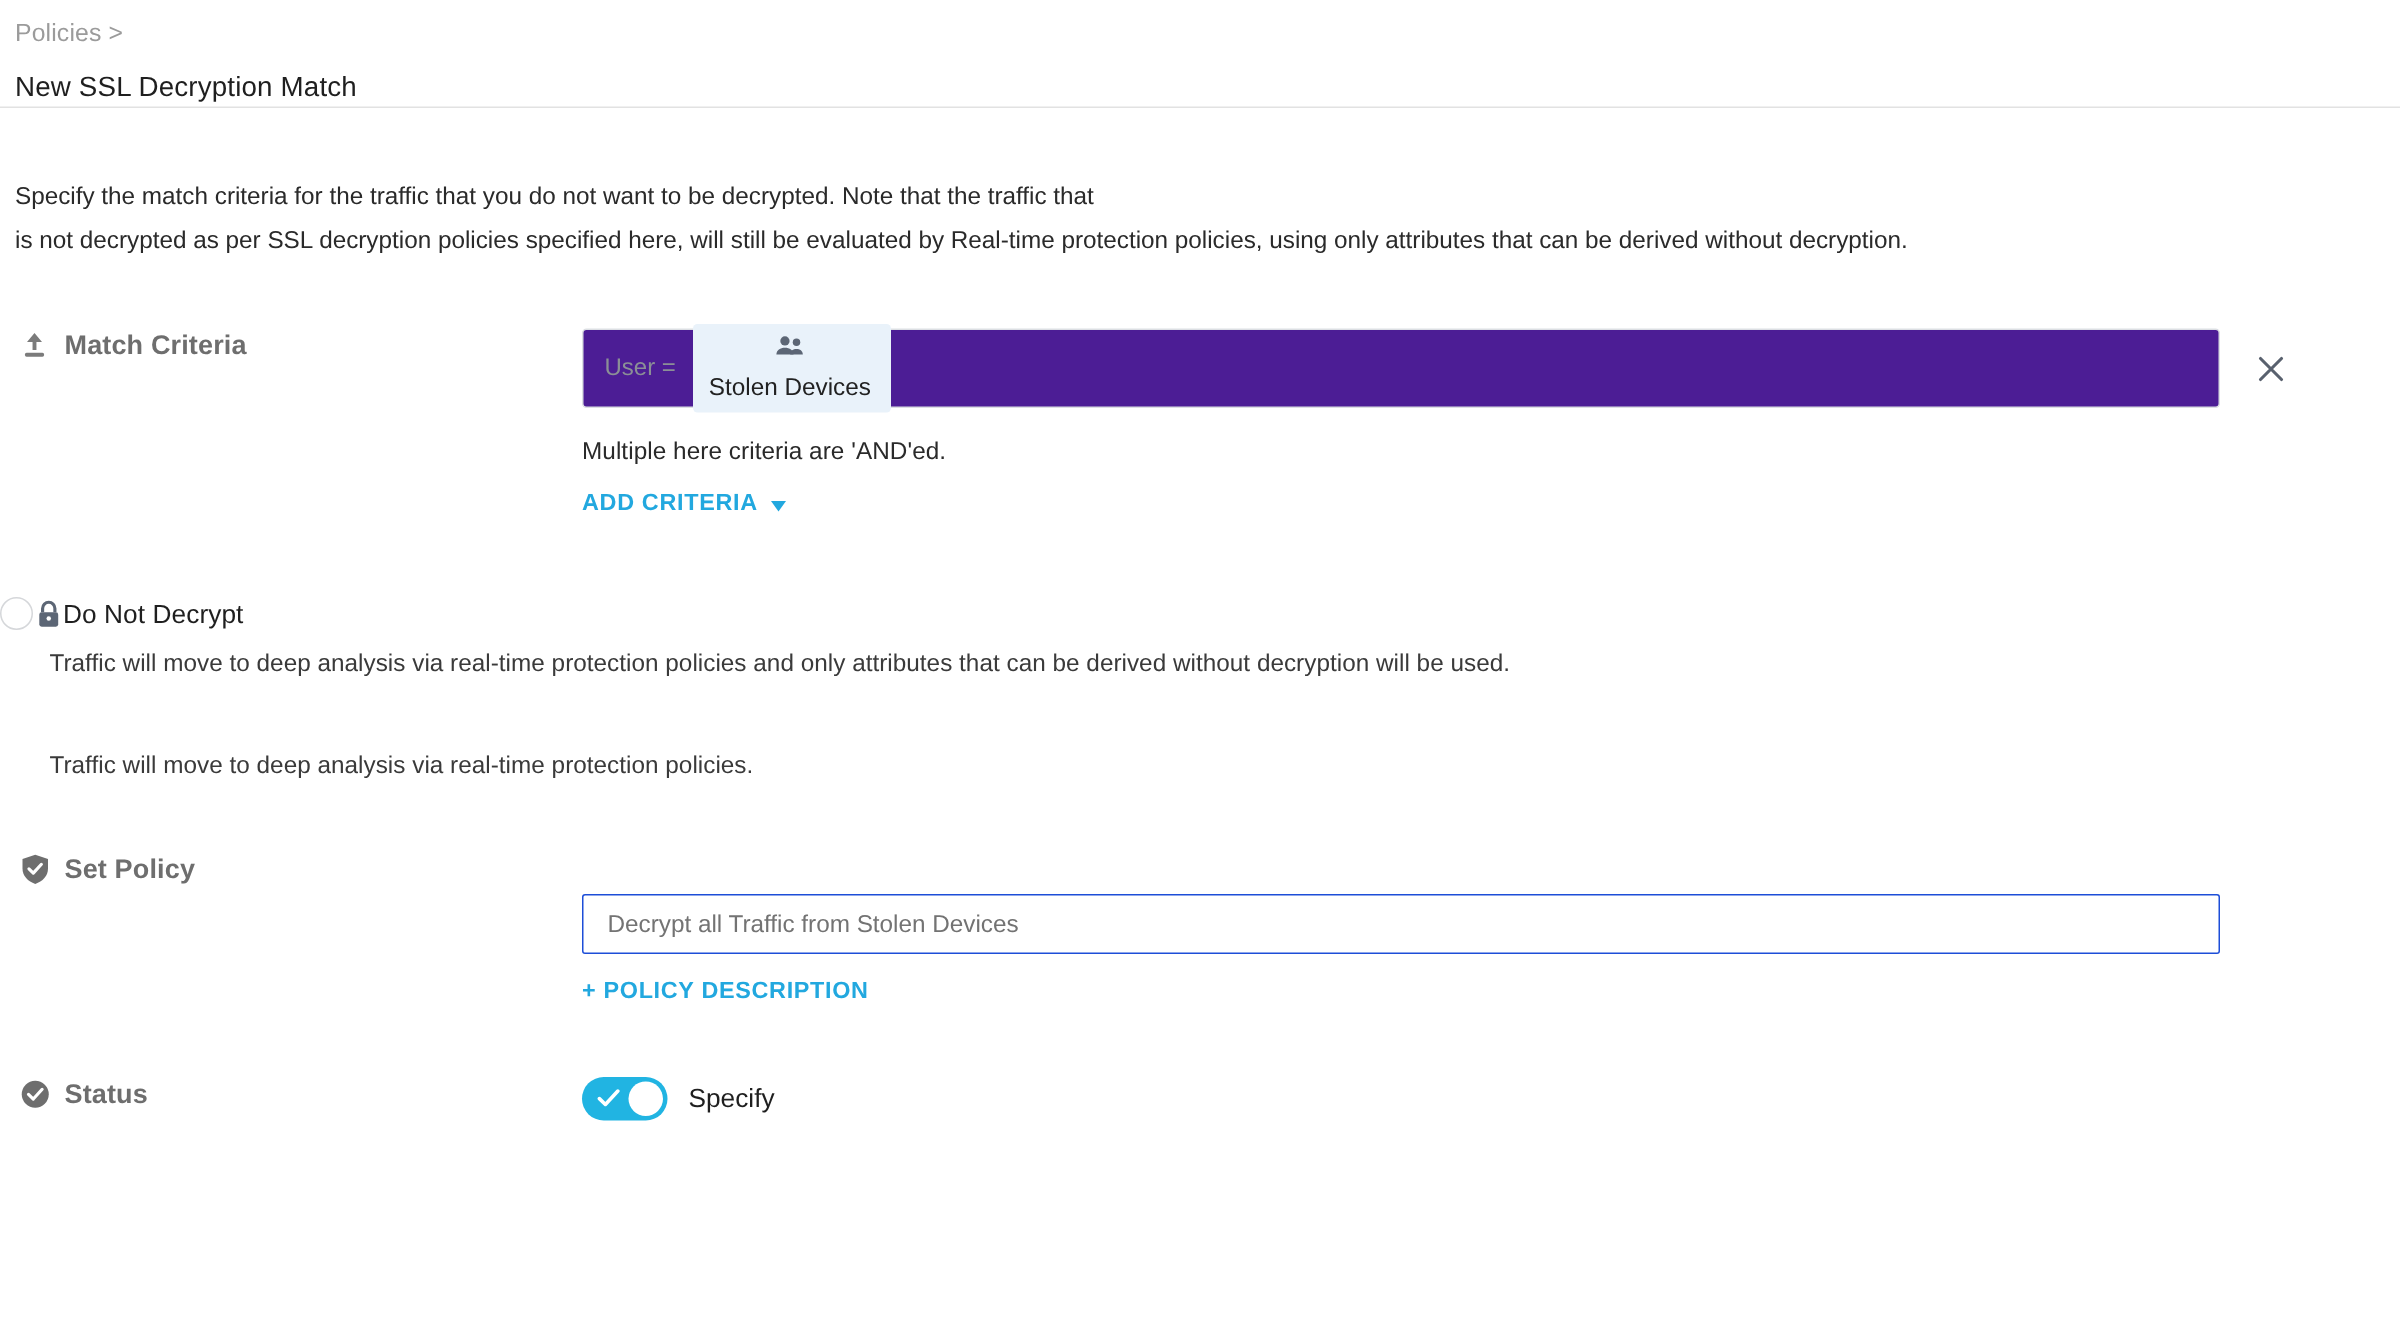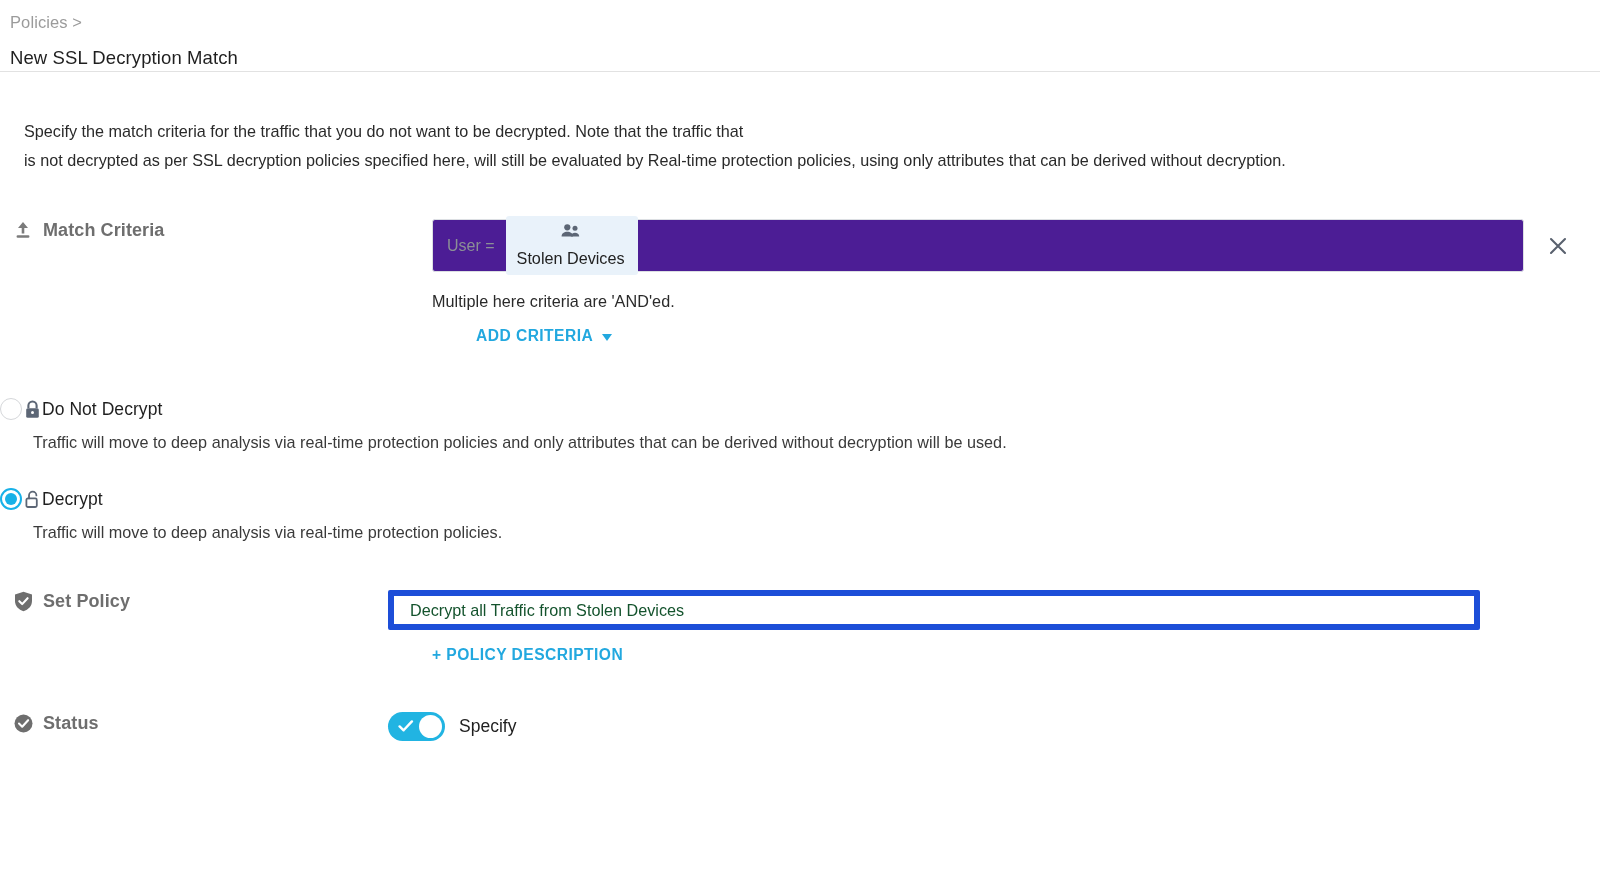--- a/index.html
+++ b/index.html
@@ -33,21 +33,21 @@
   .page-title {
     font-size: 18.5px;
     color: #1f1f1f;
     line-height: 24px;
     padding-top: 14px;
     letter-spacing: .1px;
   }
 
   
   .intro {
-    padding: 45px 0 0 24px;
+    padding: 45px 0 0 10px;
     font-size: 16.2px;
     line-height: 29px;
     color: #2a2a2a;
     max-width: 1560px;
   }
   .intro p { margin: 0; }
 
   
   .form {
     padding-top: 38px;
@@ -129,21 +129,20 @@
   .link-action {
     display: inline-flex;
     align-items: center;
     gap: 9px;
     color: #22a8df;
     font-size: 15.6px;
     font-weight: 600;
     letter-spacing: .45px;
     padding-top: 16px;
     cursor: pointer;
-    margin-left: 44px;
   }
   .caret-down {
     width: 0; height: 0;
     border-left: 5.5px solid transparent;
     border-right: 5.5px solid transparent;
     border-top: 7px solid #22a8df;
     display: inline-block;
     margin-top: 2px;
   }
 
@@ -192,28 +191,29 @@
     font-size: 16.2px;
     color: #3a3a3a;
     padding: 13px 0 0 33px;
     letter-spacing: .02px;
   }
 
   
   .text-input {
     width: 1092px;
     height: 40px;
-    border: 6px solid #1d4ed8;
+    border: 1px solid #1d4ed8;
     border-radius: 2px;
     background: #fff;
     font-family: "Liberation Sans", sans-serif;
     font-size: 16.2px;
-    color: #14532d;
+    color: #737373;
     padding: 0 16px;
     outline: none;
+    margin-top: 28px;
   }
   .text-input::placeholder { color: #a8adb4; }
 
   
   .toggle-line {
     display: flex;
     align-items: center;
     gap: 14px;
   }
   .toggle {
@@ -249,21 +249,21 @@
   <div class="page-title">New SSL Decryption Match</div>
 </div>
 
 <div class="intro">
   <p>Specify the match criteria for the traffic that you do not want to be decrypted. Note that the traffic that</p>
   <p>is not decrypted as per SSL decryption policies specified here, will still be evaluated by Real-time protection policies, using only attributes that can be derived without decryption.</p>
 </div>
 
 <div class="form">
 
-  <div class="row" style="padding-top:6px;gap:44px;">
+  <div class="row" style="padding-top:6px;">
     <div class="row-label">
       <span class="lbl-icon">
         <svg width="20" height="20" viewBox="0 0 20 20">
           <path d="M10 2 L15 8 L11.3 8 L11.3 13.4 L8.7 13.4 L8.7 8 L5 8 Z" fill="#7b7b7b"></path>
           <rect x="3.6" y="15.2" width="12.8" height="2.6" rx="1.1" fill="#7b7b7b"></rect>
         </svg>
       </span>
       <span>Match Criteria</span>
     </div>
     <div class="row-body">
@@ -308,30 +308,20 @@
               <rect x="2.2" y="8.2" width="12.6" height="9.6" rx="1.6" fill="#5c6675"></rect>
               <circle cx="8.5" cy="12.4" r="1.5" fill="#ffffff"></circle>
             </svg>
           </span>
           <span class="radio-label">Do Not Decrypt</span>
         </div>
         <div class="opt-desc">Traffic will move to deep analysis via real-time protection policies and only attributes that can be derived without decryption will be used.</div>
       </div>
 
       <div style="padding-top:36px;">
-        <div class="radio-opt">
-          <span class="radio checked"></span>
-          <span class="opt-icon">
-            <svg width="17" height="19" viewBox="0 0 17 19">
-              <path d="M5.0 8.4V5.4a3.7 3.7 0 0 1 7.4 0" fill="none" stroke="#5c6675" stroke-width="1.8" stroke-linecap="round"></path>
-              <rect x="2.4" y="8.4" width="10.4" height="8.6" rx="1.5" fill="none" stroke="#5c6675" stroke-width="1.8"></rect>
-            </svg>
-          </span>
-          <span class="radio-label">Decrypt</span>
-        </div>
         <div class="opt-desc">Traffic will move to deep analysis via real-time protection policies.</div>
       </div>
 
     </div>
   </div>
 
   <div class="row" style="padding-top:48px;">
     <div class="row-label">
       <span class="lbl-icon">
         <svg width="19" height="21" viewBox="0 0 19 21">

